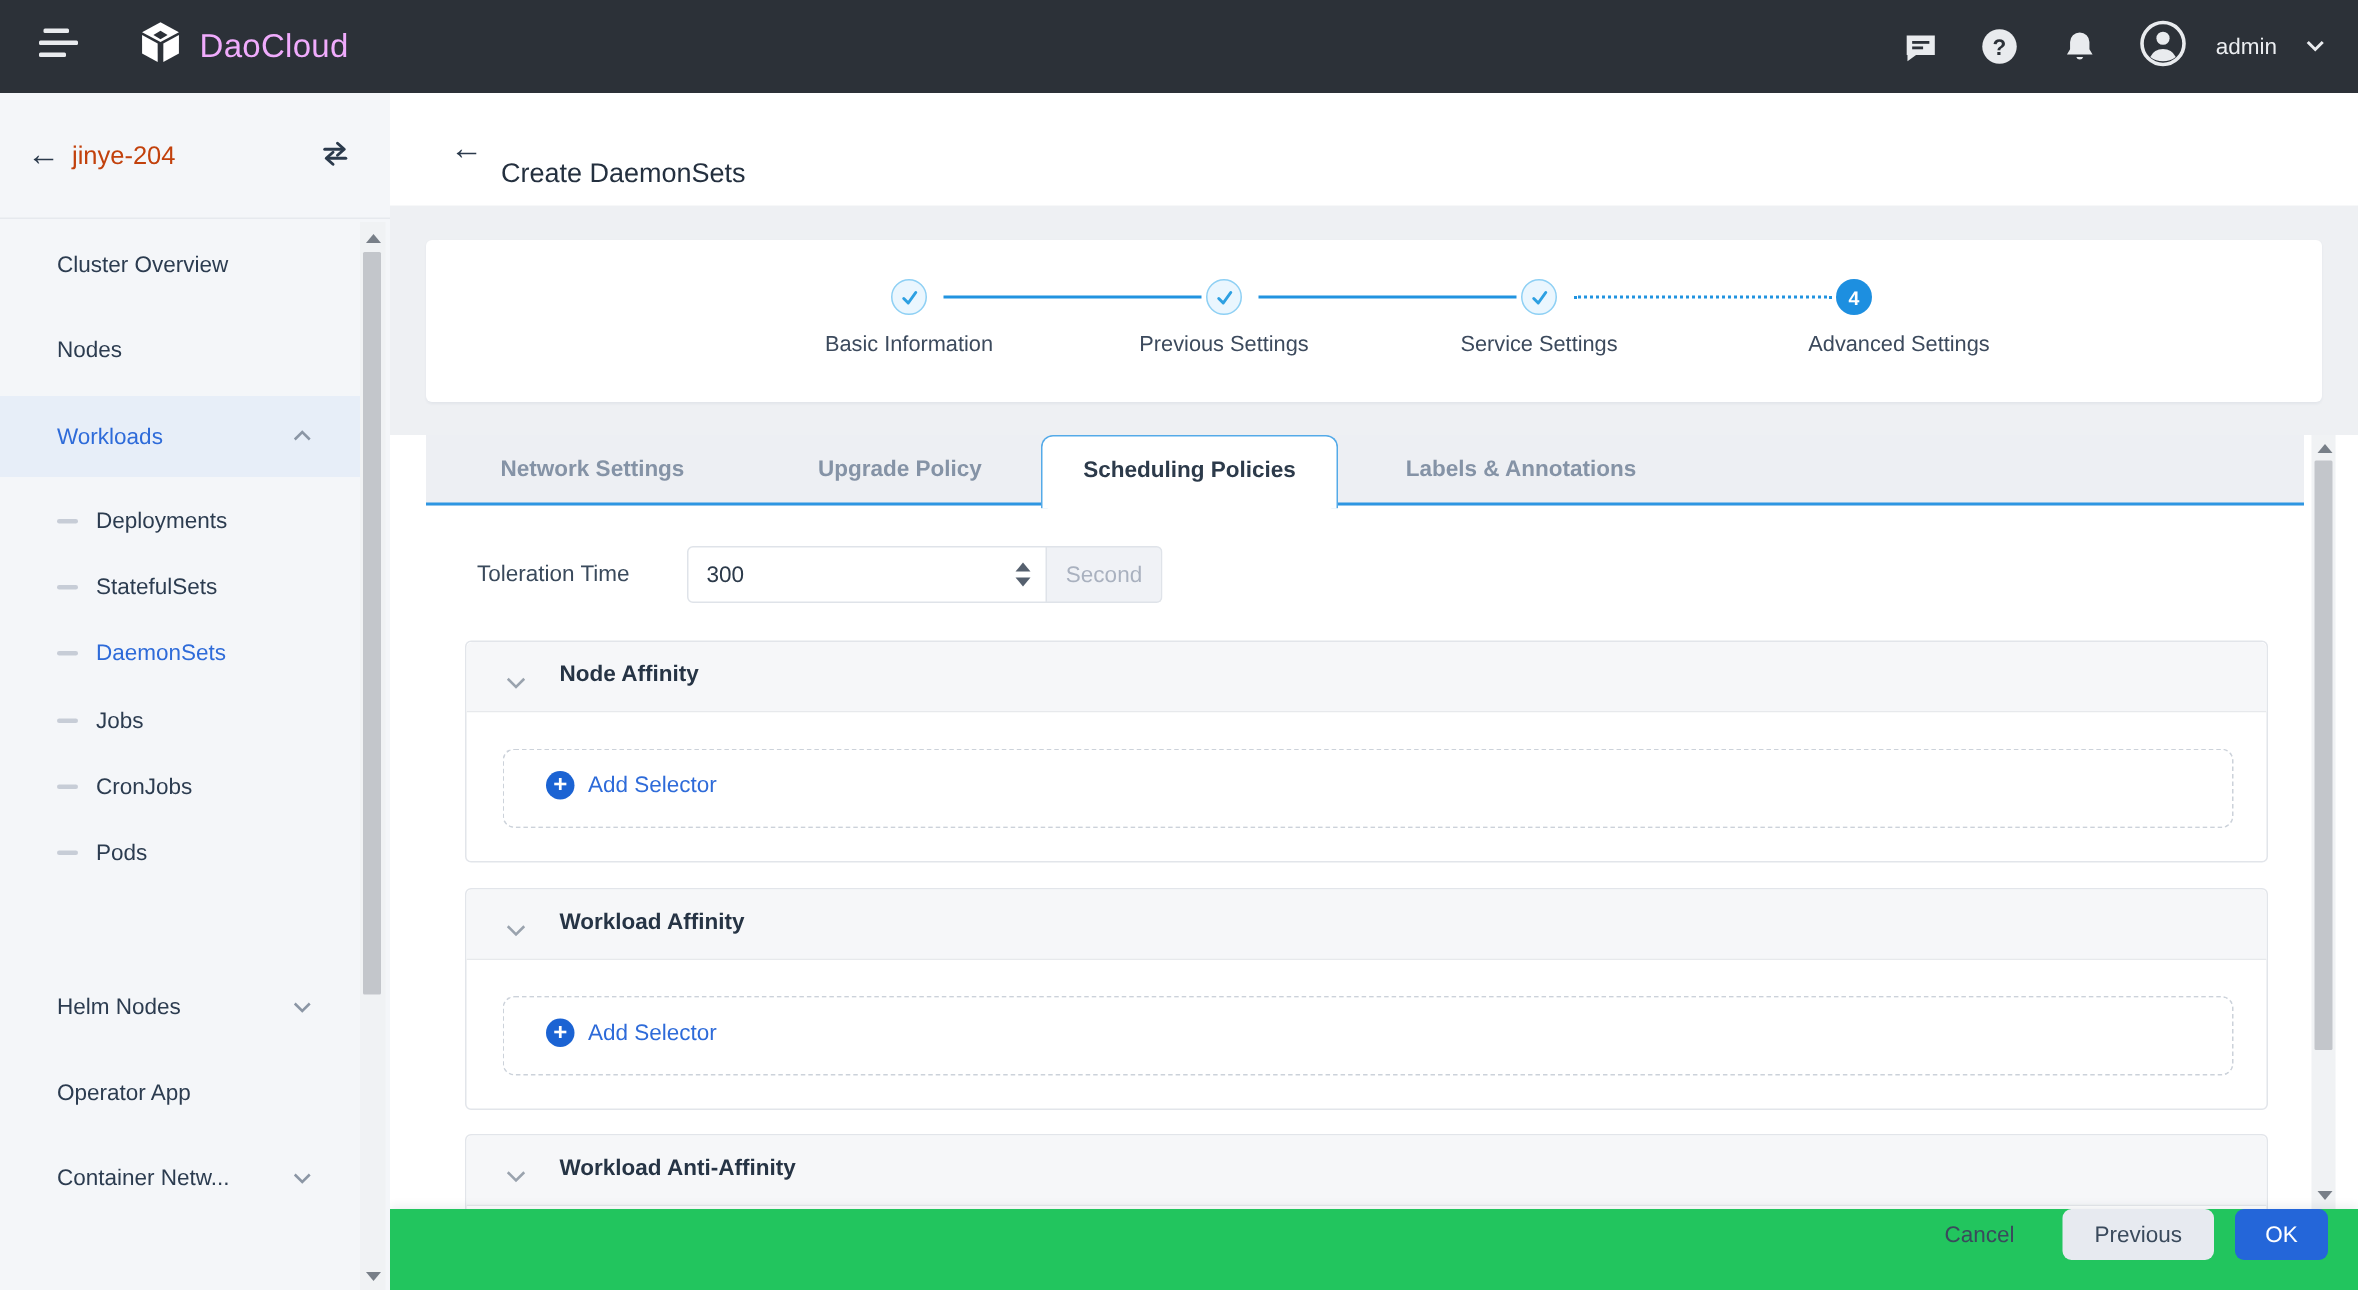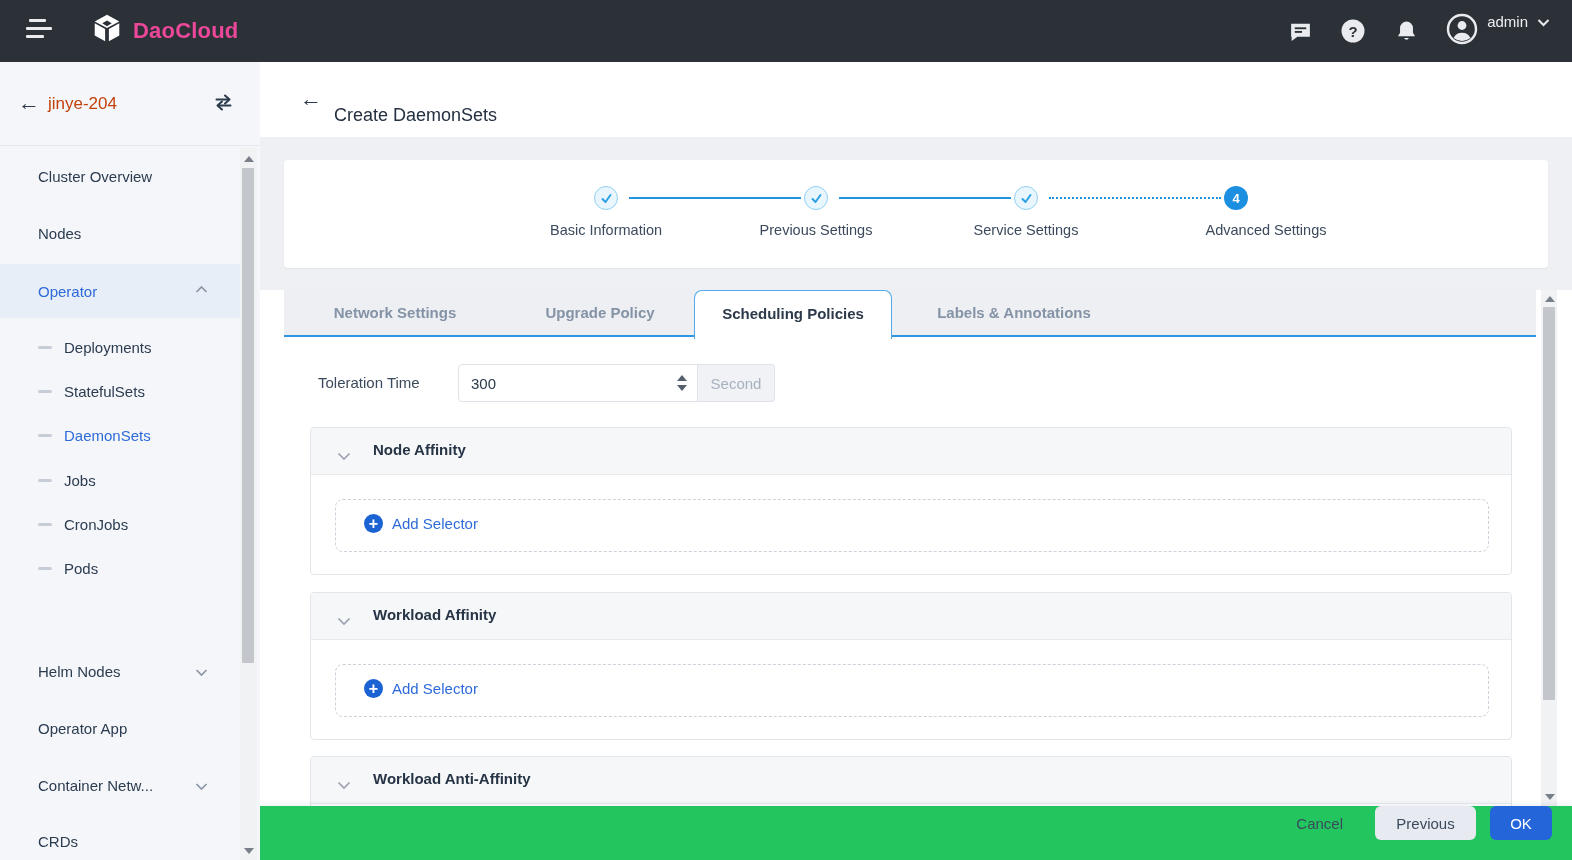--- a/index.html
+++ b/index.html
@@ -7,24 +7,24 @@
   .root { position:relative; width:1572px; height:860px; background:#eef0f3; overflow:hidden; }
 
   
   .topbar { position:absolute; top:0; left:0; width:1572px; height:62px; background:#2c3138; z-index:20; }
   .hamburger { position:absolute; left:26px; top:19px; width:28px; height:24px; cursor:pointer; }
   .hamburger div { background:#e9ebee; height:3px; border-radius:1px; margin-bottom:5px; }
   .hamburger .l1 { width:17px; margin-left:3px; }
   .hamburger .l2 { width:26px; }
   .hamburger .l3 { width:18px; }
   .brand { position:absolute; left:90px; top:0; height:62px; display:flex; align-items:center; gap:9px; }
-  .brand-text { color:#ec4899; font-size:22px; font-weight:700; letter-spacing:.2px; }
+  .brand-text { color:#f0abfc; font-size:22px; font-weight:400; letter-spacing:.2px; }
   .topbar-right { position:absolute; right:22px; top:0; height:62px; display:flex; align-items:center; gap:27px; }
   .tb-icon { width:26px; height:26px; display:flex; align-items:center; justify-content:center; cursor:pointer; }
-  .user-group { display:flex; gap:9px; cursor:pointer; }
+  .user-group { display:flex; align-items:center; gap:19px; cursor:pointer; }
   .user-name { color:#eceef1; font-size:15px; }
 
   
   .sidebar { position:absolute; top:62px; left:0; width:260px; height:798px; background:#f4f6f9; z-index:10; }
   .side-head { position:absolute; top:0; left:0; width:260px; height:84px; border-bottom:1px solid #e6e9ee; }
   .side-back { position:absolute; left:18px; top:28px; font-size:22px; color:#2b3a4c; font-weight:600; cursor:pointer; line-height:26px; }
   .side-cluster { position:absolute; left:48px; top:32px; font-size:17px; color:#c2410c; font-weight:500; }
   .side-refresh { position:absolute; right:26px; top:31px; cursor:pointer; }
   .nav-item { position:absolute; left:0; width:240px; height:36px; display:flex; align-items:center; cursor:pointer; color:#2c3c50; font-size:15px; }
   .nav-item .nav-label { margin-left:38px; }
@@ -165,21 +165,21 @@
       </span>
     </div>
 
     <div class="nav-item" style="top:96px">
       <span class="nav-label">Cluster Overview</span>
     </div>
     <div class="nav-item" style="top:153px">
       <span class="nav-label">Nodes</span>
     </div>
     <div class="nav-item active-parent" style="top:202px">
-      <span class="nav-label">Operator</span>
+      <span class="nav-label">Workloads</span>
       <span class="nav-chev up">
         <svg width="13" height="8" viewBox="0 0 13 8">
             <polyline points="1.5,1.5 6.5,6.5 11.5,1.5" fill="none" stroke="#8b96a5" stroke-width="1.7"></polyline>
           </svg>
       </span>
     </div>
     <div class="nav-item sub" style="top:267px">
       <span class="dash"></span>
       <span class="nav-label">Deployments</span>
     </div>
@@ -214,23 +214,20 @@
     <div class="nav-item" style="top:648px">
       <span class="nav-label">Operator App</span>
     </div>
     <div class="nav-item" style="top:705px">
       <span class="nav-label">Container Netw...</span>
       <span class="nav-chev">
         <svg width="13" height="8" viewBox="0 0 13 8">
             <polyline points="1.5,1.5 6.5,6.5 11.5,1.5" fill="none" stroke="#8b96a5" stroke-width="1.7"></polyline>
           </svg>
       </span>
-    </div>
-    <div class="nav-item" style="top:761px">
-      <span class="nav-label">CRDs</span>
     </div>
 
     <div class="sb-track side-scroll">
       <div class="sb-arrow up" style="top:8px"></div>
       <div class="sb-thumb" style="top:20px; height:495px;"></div>
       <div class="sb-arrow down" style="bottom:6px"></div>
     </div>
   </div>
 
   <div class="main">

